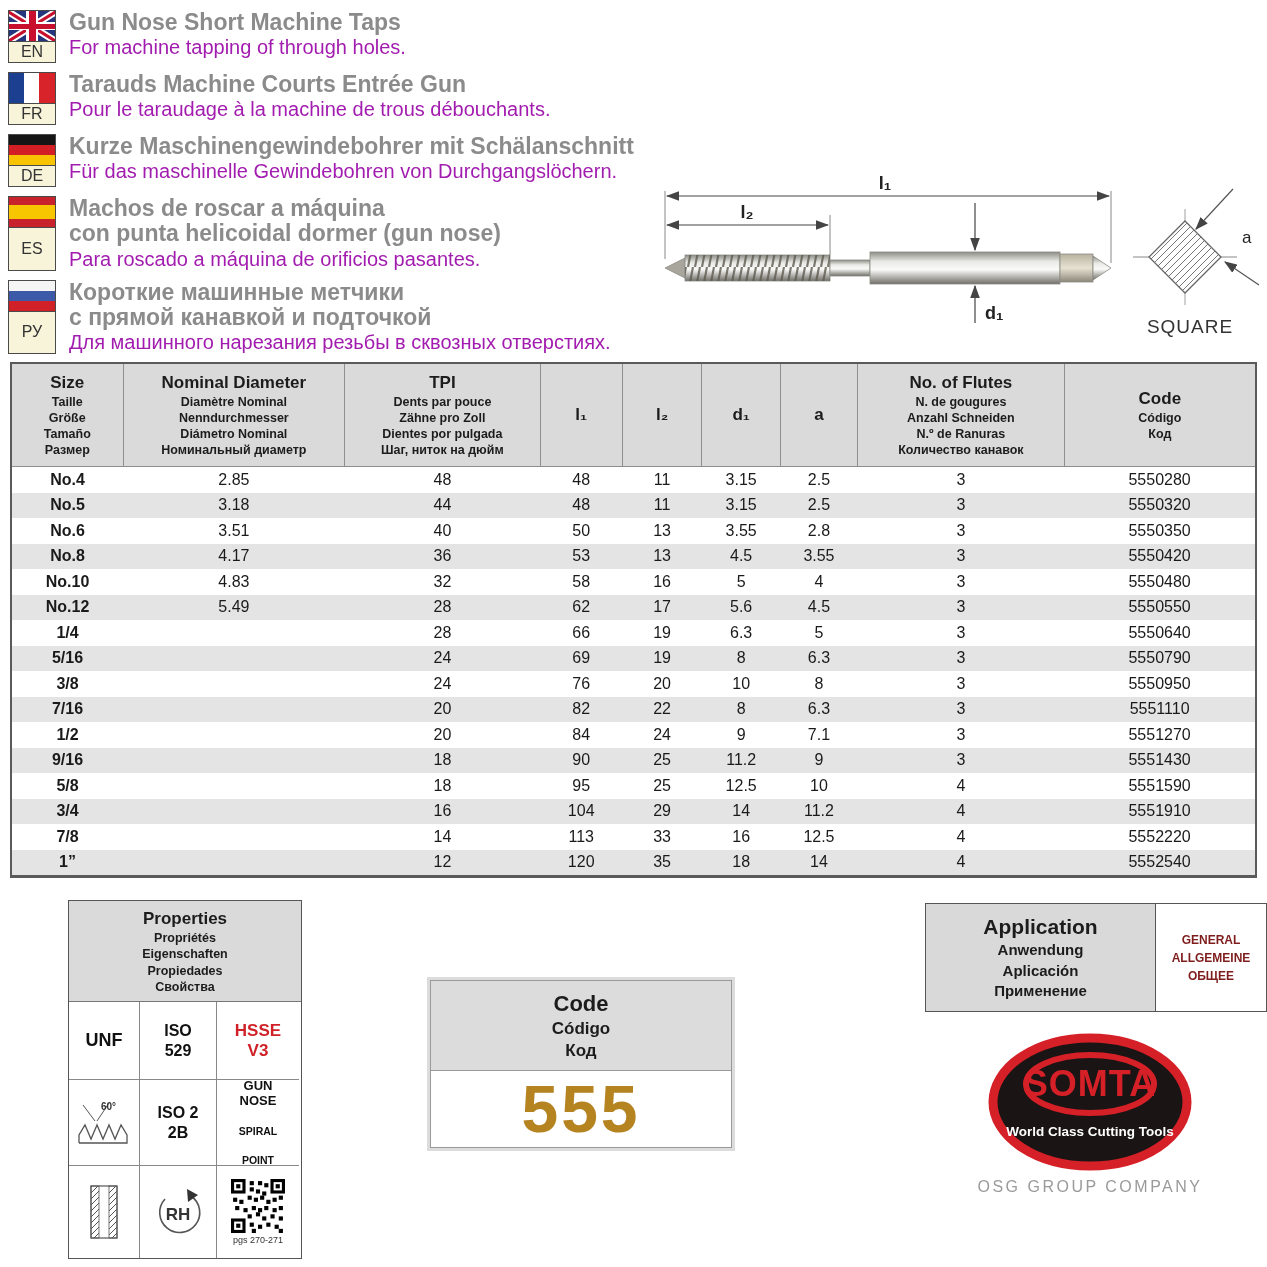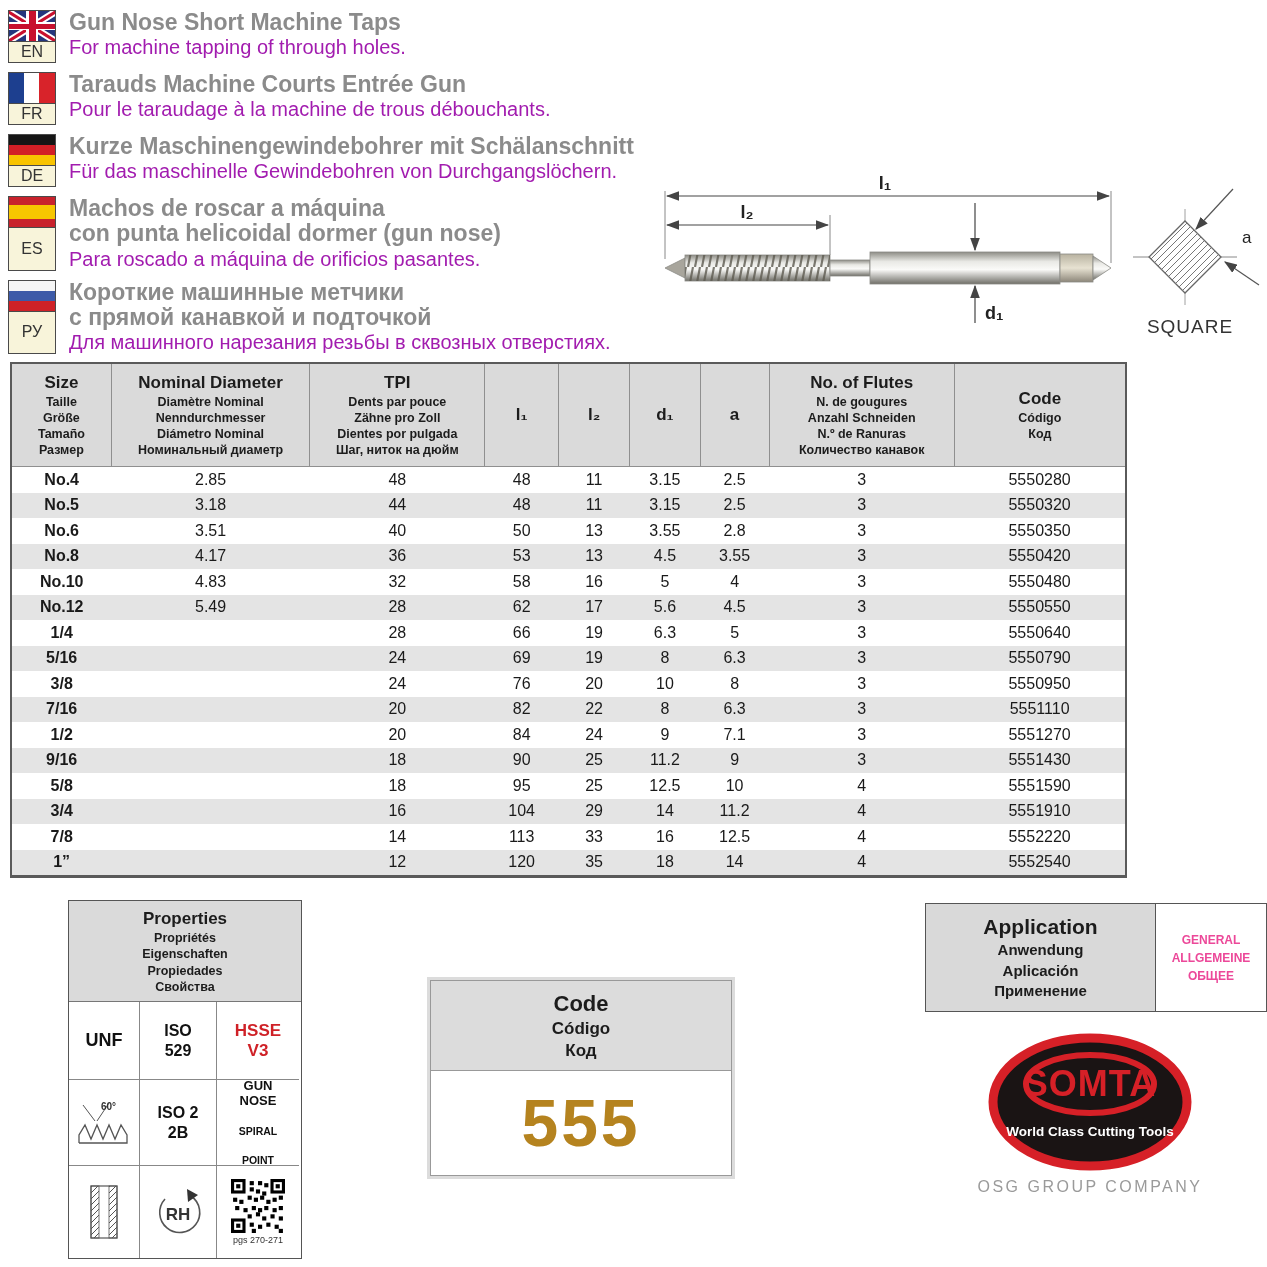--- a/index.html
+++ b/index.html
@@ -29,21 +29,21 @@
   .uk-dr{transform:rotate(32deg);} .uk-dr2{transform:rotate(-32deg);}
   .uk-cv{position:absolute;left:17px;top:0;width:12px;height:100%;background:#fff;}
   .uk-ch{position:absolute;left:0;top:11px;width:100%;height:8px;background:#fff;}
   .uk-cvr{position:absolute;left:19.5px;top:0;width:7px;height:100%;background:#c8102e;}
   .uk-chr{position:absolute;left:0;top:12.5px;width:100%;height:5px;background:#c8102e;}
 
   
   .diagram{position:absolute;left:645px;top:163px;}
 
   
-  table.spec{position:absolute;left:10px;top:362px;width:1117px;border-collapse:collapse;
+  table.spec{position:absolute;left:10px;top:362px;width:1247px;border-collapse:collapse;
              border:2px solid #5a5a5a;border-bottom:3px solid #5a5a5a;table-layout:fixed;}
   table.spec thead th{background:#dadada;border:1px solid #8f8f8f;padding:8px 2px;vertical-align:middle;text-align:center;}
   table.spec thead .ln-first{font-size:17px;font-weight:bold;color:#1c1c1c;line-height:1.3;}
   table.spec thead .ln{font-size:12.5px;font-weight:bold;color:#1c1c1c;line-height:1.28;}
   table.spec tbody td{text-align:center;font-size:16px;color:#1a1a1a;height:25.5px;padding:0 2px;}
   table.spec tbody tr.stripe{background:#e4e4e4;}
   table.spec tbody td.size-cell{font-weight:bold;}
 
   
   .props{position:absolute;left:68px;top:900px;width:232px;border:1px solid #555;}
@@ -60,30 +60,30 @@
   .cell-hsse .ln-first,.cell-hsse .ln{font-size:17px;font-weight:bold;color:#cf2127;line-height:1.15;}
   .cell-gun .ln-first,.cell-gun .ln{font-size:13px;font-weight:bold;color:#111;line-height:1.2;}
   .cell-spiral .ln-first,.cell-spiral .ln{font-size:10.5px;font-weight:bold;color:#111;line-height:1.25;margin-top:16px;}
   .qr-caption{font-size:9px;color:#333;margin-top:2px;}
 
   
   .code-box{position:absolute;left:430px;top:980px;width:300px;border:1px solid #999;box-shadow:0 0 0 3px #dcdcdc;}
   .code-head{background:#dcdcdc;text-align:center;padding:9px 0 8px;border-bottom:1px solid #999;}
   .code-head .ln-first{font-size:22px;font-weight:bold;color:#1c1c1c;line-height:1.25;}
   .code-head .ln{font-size:17px;font-weight:bold;color:#1c1c1c;line-height:1.3;}
-  .code-value{height:104px;display:flex;align-items:center;justify-content:center;background:#fff;
+  .code-value{height:76px;display:flex;align-items:center;justify-content:center;background:#fff;
               font-size:66px;font-weight:bold;color:#b5831f;letter-spacing:3px;}
 
   
   .app-box{position:absolute;left:925px;top:903px;width:340px;display:flex;border:1px solid #555;}
   .app-left{flex:1;background:#d9d9d9;text-align:center;padding:10px 16px;border-right:1px solid #555;}
   .app-left .ln-first{font-size:21px;font-weight:bold;color:#1c1c1c;line-height:1.25;}
   .app-left .ln{font-size:15px;font-weight:bold;color:#1c1c1c;line-height:1.35;}
   .app-right{width:110px;background:#fff;display:flex;flex-direction:column;justify-content:center;text-align:center;}
-  .app-right .ln-first,.app-right .ln{font-size:12px;font-weight:bold;color:#ec4899;line-height:1.5;}
+  .app-right .ln-first,.app-right .ln{font-size:12px;font-weight:bold;color:#7f1d1d;line-height:1.5;}
 
   
   .logo{position:absolute;left:985px;top:1032px;}
   .osg{position:absolute;left:975px;top:1178px;width:230px;text-align:center;
        font-size:16px;color:#9a9a9a;letter-spacing:2.5px;}
 </style>
 </head>
 <body>
 
 <div class="page">

